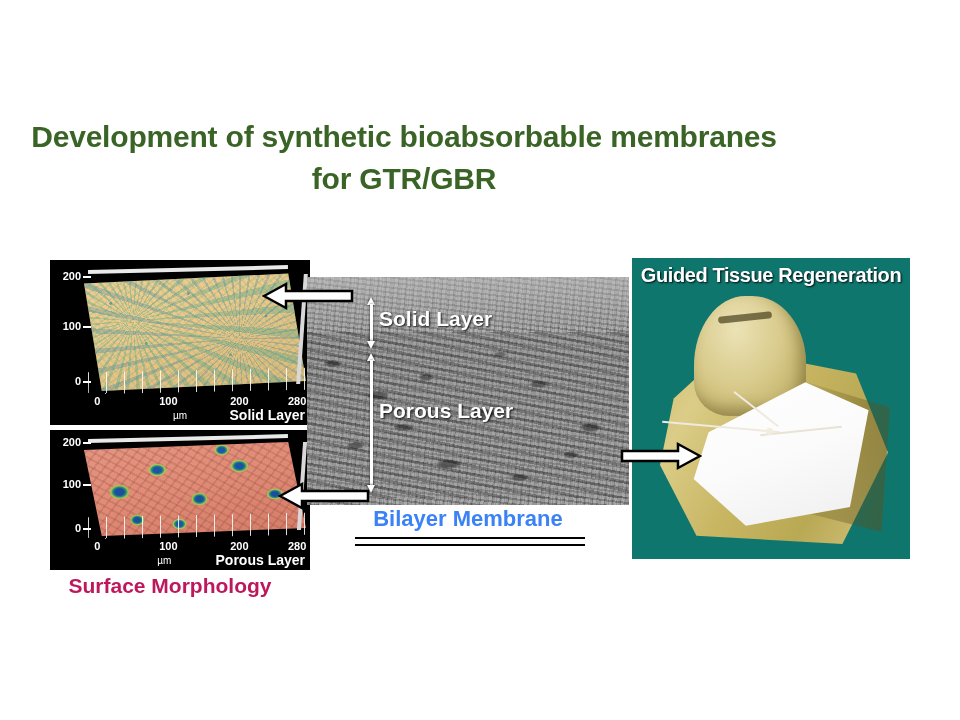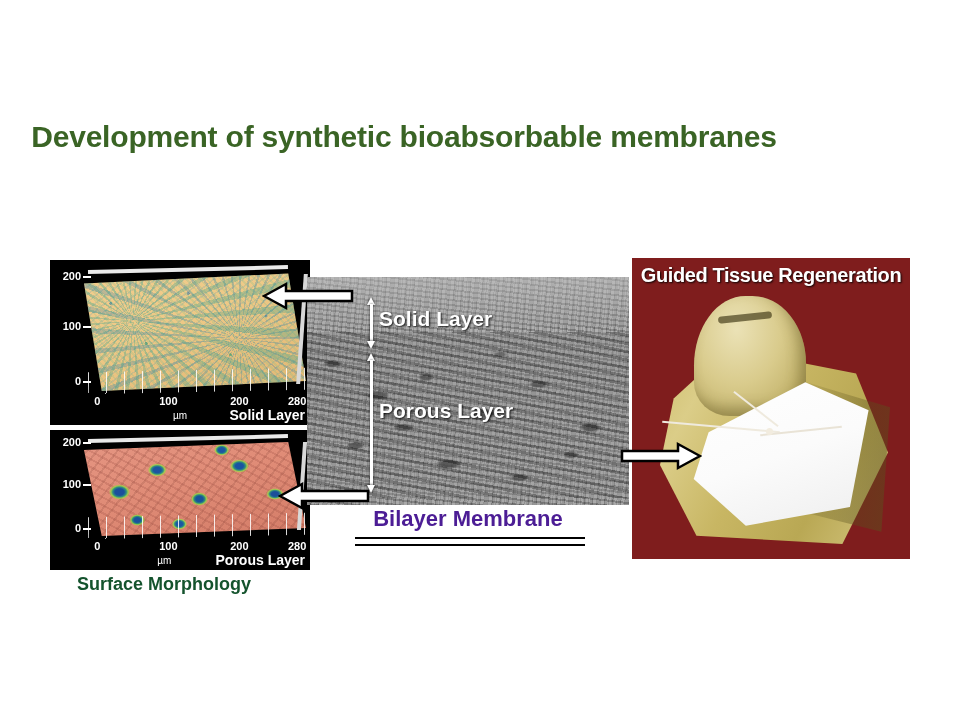--- a/index.html
+++ b/index.html
@@ -119,23 +119,23 @@
     position: absolute; color: #ffffff; font-size: 10px;
     left: 50%; bottom: 4px; transform: translateX(-50%);
   }
   .afm-caption {
     position: absolute; right: 5px; bottom: 2px;
     color: #ffffff; font-size: 14px; font-weight: bold;
     text-shadow: 0 0 2px #000;
   }
 
   #surface-morphology-label {
-    position: absolute; left: 32px; top: 574px; width: 264px;
-    text-align: center; color: #14532d;
-    font-size: 18px; font-weight: bold;
+    position: absolute; left: 38px; top: 574px; width: 264px;
+    text-align: center; color: #be185d;
+    font-size: 21px; font-weight: bold;
   }
 
   
   #sem-panel {
     left: 307px; top: 277px; width: 322px; height: 228px;
     background:
       repeating-linear-gradient(93deg, rgba(0,0,0,.10) 0 3px, rgba(255,255,255,.07) 3px 7px),
       linear-gradient(#9b9b9b, #8f8f8f);
   }
   .sem-texture {
@@ -184,33 +184,33 @@
     border-left: 4.5px solid transparent; border-right: 4.5px solid transparent;
     filter: drop-shadow(0 0 1.5px rgba(0,0,0,.8));
   }
   .sem-arrow .head.up   { top: 0;    border-bottom: 8px solid #ffffff; }
   .sem-arrow .head.down { bottom: 0; border-top:    8px solid #ffffff; }
   #sem-arrow-solid  { top: 20px; height: 52px;  width: 9px; }
   #sem-arrow-porous { top: 76px; height: 140px; width: 9px; }
 
   #bilayer-membrane-label {
     position: absolute; left: 307px; top: 506px; width: 322px;
-    text-align: center; color: #4c1d95;
+    text-align: center; color: #3b82f6;
     font-size: 22px; font-weight: bold;
   }
   #bilayer-underline {
     position: absolute; left: 355px; top: 537px; width: 230px;
     height: 5px;
     border-top: 2px solid #000; border-bottom: 2px solid #000;
   }
 
   
   #gtr-panel {
     left: 632px; top: 258px; width: 278px; height: 301px;
-    background: #7f1d1d;
+    background: #0f766e;
   }
   #gtr-title {
     position: absolute; left: 0; top: 6px; width: 100%;
     text-align: center; color: #ffffff;
     font-size: 20px; font-weight: bold; letter-spacing: -0.4px;
     text-shadow: 1px 1px 2px rgba(0,0,0,.9);
     z-index: 6;
   }
   
   #gtr-bone {
@@ -266,20 +266,21 @@
 
   #arrow-to-solid-afm  { left: 262px; top: 281px; }
   #arrow-to-porous-afm { left: 278px; top: 481px; }
   #arrow-to-gtr        { left: 620px; top: 441px; z-index: 8; }
 </style>
 </head>
 <body>
 
 <div id="slide-title">
   <span>Development of synthetic bioabsorbable membranes</span>
+  <span class="line2">for GTR/GBR</span>
 </div>
 
 <div class="panel" id="afm-solid-panel">
   <div class="afm-plotarea">
     <div class="afm-surface afm-solid-surface"></div>
     <div class="afm-edge-top"></div>
     <div class="afm-edge-right"></div>
     <div class="afm-grid-bottom"></div>
 
     <span class="afm-ytick" style="top:8%">200</span>

